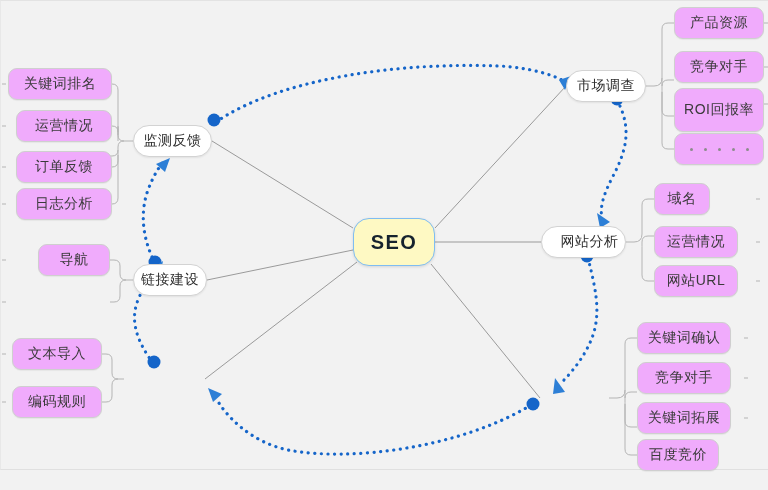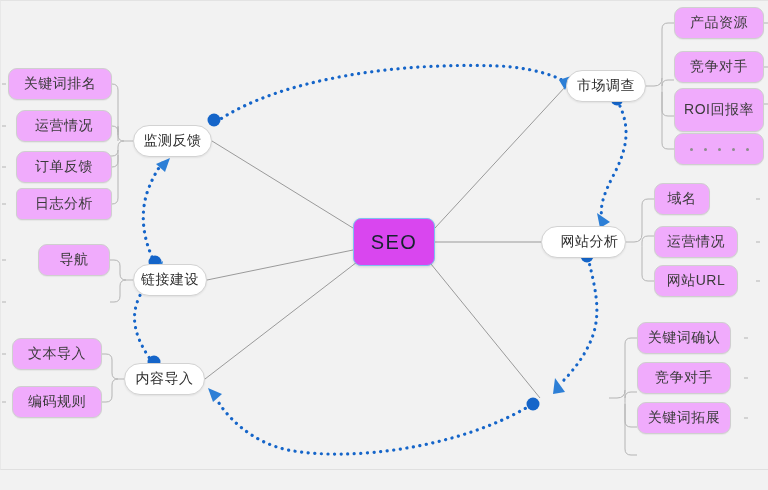--- a/index.html
+++ b/index.html
@@ -54,27 +54,27 @@
   }
   .branch {
     background: #ffffff;
     border: 1px solid #d3d3d3;
     color: #2e2e2e;
     font-size: 14px;
     border-radius: 16px;
     box-shadow: 0 1px 2px rgba(0,0,0,0.07);
   }
   .hub {
-    background: #d946ef;
+    background: #fef9c3;
     border: 1px solid #7fbdf2;
     color: #16232e;
     font-size: 20px;
-    font-weight: normal;
+    font-weight: bold;
     letter-spacing: 1.5px;
-    border-radius: 8px;
+    border-radius: 16px;
     box-shadow: 0 1px 3px rgba(0,0,0,0.12);
   }
   .ellipsis-dots {
     display: flex;
     gap: 11px;
     align-items: center;
   }
   .ellipsis-dots i {
     display: block;
     width: 3px;
@@ -189,34 +189,31 @@
   </div>
   <div class="node leaf" style="left:8px; top:68px; width:104px; height:32px;">
     <span>关键词排名</span>
   </div>
   <div class="node leaf" style="left:16px; top:110px; width:96px; height:32px;">
     <span>运营情况</span>
   </div>
   <div class="node leaf" style="left:16px; top:151px; width:96px; height:32px;">
     <span>订单反馈</span>
   </div>
-  <div class="node leaf" style="left:16px; top:188px; width:96px; height:32px;border-radius:6px;">
+  <div class="node leaf" style="left:16px; top:188px; width:96px; height:32px;">
     <span>日志分析</span>
   </div>
 
   <div class="node branch" style="left:133px; top:264px; width:74px; height:32px;">
     <span>链接建设</span>
   </div>
   <div class="node leaf" style="left:38px; top:244px; width:72px; height:32px;">
     <span>导航</span>
   </div>
 
-  <div class="node branch" style="left:124px; top:363px; width:81px; height:32px;">
-    <span>内容导入</span>
-  </div>
   <div class="node leaf" style="left:12px; top:338px; width:90px; height:32px;">
     <span>文本导入</span>
   </div>
   <div class="node leaf" style="left:12px; top:386px; width:90px; height:32px;">
     <span>编码规则</span>
   </div>
 
   <div class="node branch" style="left:566px; top:70px; width:80px; height:32px;">
     <span>市场调查</span>
   </div>
@@ -254,13 +251,16 @@
 
   <div class="node leaf" style="left:637px; top:322px; width:94px; height:32px;">
     <span>关键词确认</span>
   </div>
   <div class="node leaf" style="left:637px; top:362px; width:94px; height:32px;">
     <span>竞争对手</span>
   </div>
   <div class="node leaf" style="left:637px; top:402px; width:94px; height:32px;">
     <span>关键词拓展</span>
   </div>
+  <div class="node leaf" style="left:637px; top:439px; width:82px; height:32px;">
+    <span>百度竞价</span>
+  </div>
 </div>
 
 </body></html>

